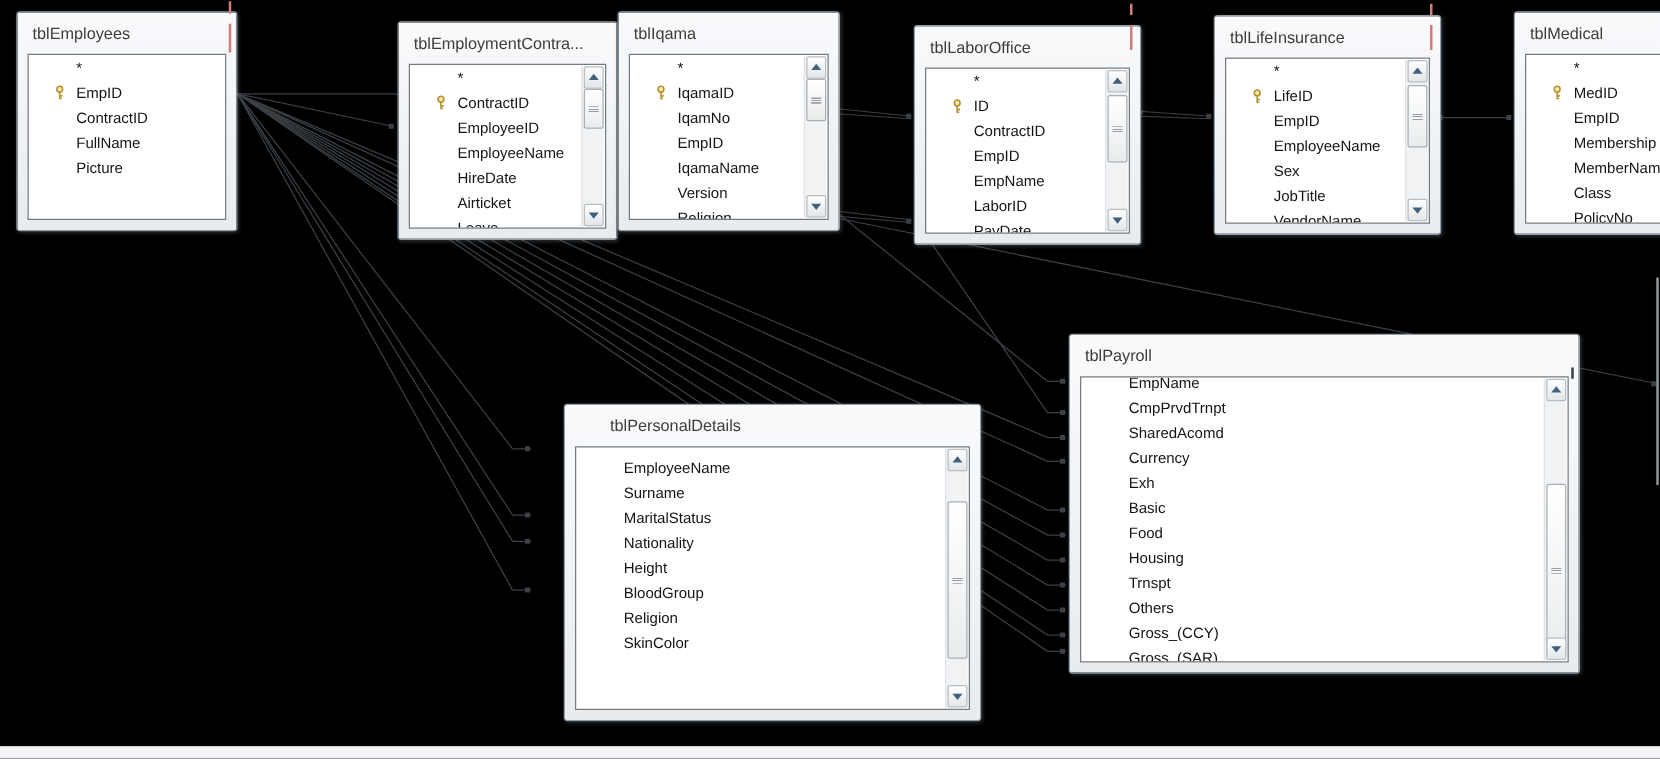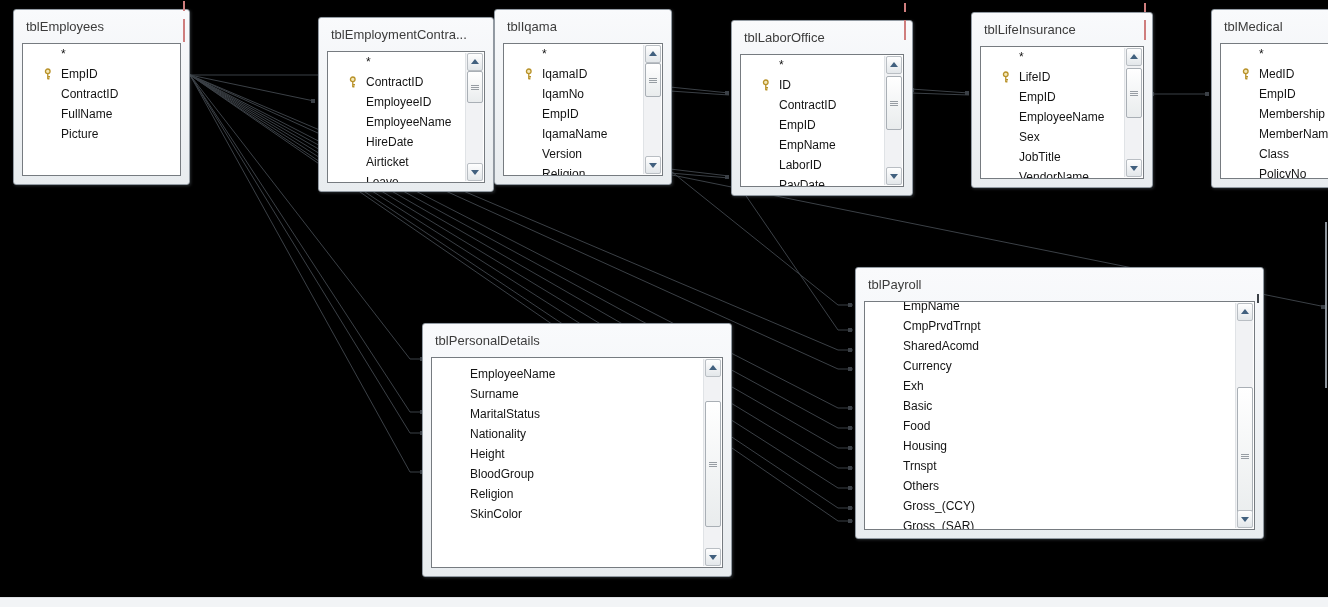--- a/index.html
+++ b/index.html
@@ -32,21 +32,21 @@
   .sb .th::after{content:"";position:absolute;left:50%;top:50%;width:8px;height:5px;
       margin:-2px 0 0 -4px;
       background:repeating-linear-gradient(to bottom,#979da3 0,#979da3 1px,transparent 1px,transparent 2px);}
   
   .t0{left:13px;top:9px;width:175px;height:174px;}
   .t1{left:318px;top:17px;width:174px;height:173px;}
   .t2{left:494px;top:9px;width:176px;height:174px;}
   .t3{left:731px;top:20px;width:180px;height:174px;}
   .t4{left:971px;top:12px;width:180px;height:174px;}
   .t5{left:1211px;top:9px;width:158px;height:177px;}
-  .t6{left:422px;top:323px;width:308px;height:252px;}
+  .t6{left:451px;top:323px;width:308px;height:252px;padding-left:24px;}
   .t7{left:855px;top:267px;width:407px;height:270px;}
   .t6 .fields{padding-top:6px;}
   .t7 .fields{margin-top:-6px;}
   
   .t1 .th{top:18px;height:30px;} .t2 .th{top:18px;height:32px;}
   .t3 .th{top:20px;height:52px;} .t4 .th{top:20px;height:48px;} .t6 .th{top:42px;height:124px;}
   .t7 .th{top:84px;height:136px;}
   
   .redmark{position:absolute;width:2px;background:#cf7e7e;z-index:3;}
   .darkmark{position:absolute;width:2px;background:#3b4046;z-index:3;}

